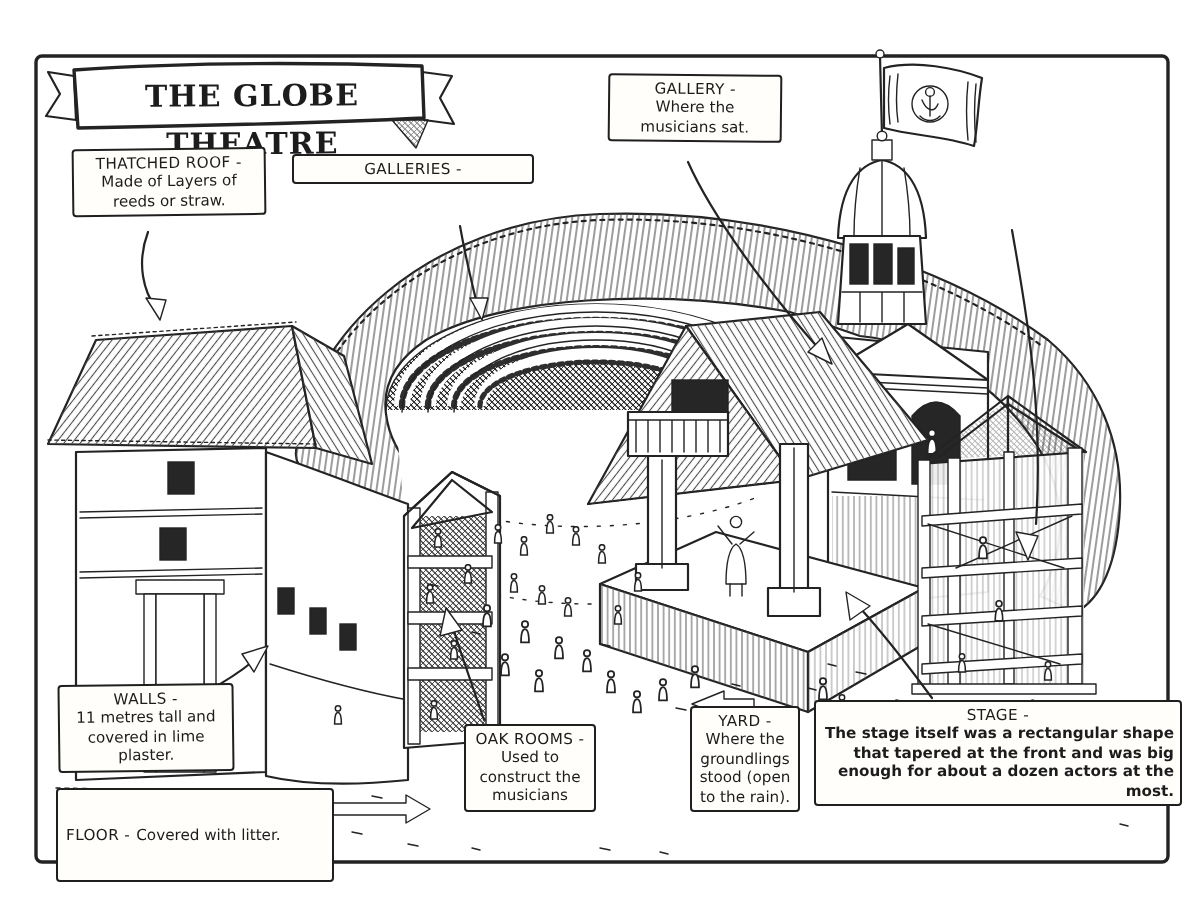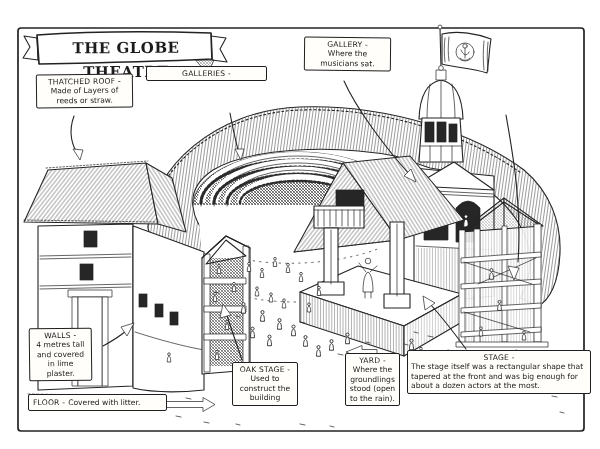--- a/index.html
+++ b/index.html
@@ -7,24 +7,24 @@
         font-family:"DejaVu Sans",sans-serif;color:#1c1c1c;}
   .page svg{position:absolute;left:0;top:0;}
   .s{stroke:#232323;fill:none;stroke-width:1.1;stroke-linecap:round;stroke-linejoin:round;}
   .sf{stroke:#232323;fill:#ffffff;stroke-width:1.1;stroke-linejoin:round;}
   .sd{stroke:#232323;fill:#262626;stroke-width:.7;}
   .thin{stroke-width:.7;}
   .bold{stroke-width:1.7;}
   .callout{position:absolute;background:#fffefb;border:1.7px solid #1f1f1f;border-radius:2px;
            padding:2px 3px;font-size:7.6px;line-height:1.24;text-align:center;box-sizing:border-box;}
   .callout .lbl{display:block;letter-spacing:.2px;}
-  .callout.inline{text-align:left;white-space:nowrap;padding:3px 4px;}
+  .callout.inline{text-align:left;white-space:nowrap;padding:18px 4px;}
   .callout.inline .lbl,.callout.inline .txt{display:inline;}
   .callout.inline .lbl{margin-right:3px;}
-  .callout.left-text .txt{display:block;text-align:left;}
+  .callout.left-text .txt{display:block;text-align:right;font-weight:bold;}
   .title{position:absolute;left:41px;top:36px;width:170px;height:24px;line-height:24px;
          font-family:"DejaVu Serif",serif;font-weight:bold;font-size:15px;letter-spacing:.5px;
          text-align:center;transform:rotate(-.4deg);}
   .r1{transform:rotate(-.7deg);} .r2{transform:rotate(.6deg);}
 </style>
 </head>
 <body>
 
 <div class="page">
 
@@ -297,42 +297,42 @@
   </g>
 </svg>
 
 <div class="title">THE GLOBE THEATRE</div>
 
 <div class="callout r1" style="left:36px;top:74px;width:97px">
   <span class="lbl">THATCHED ROOF -</span>
   <span class="txt">Made of Layers of reeds or straw.</span>
 </div>
 
-<div class="callout" style="left:146px;top:66px;width:121px">
+<div class="callout" style="left:146px;top:77px;width:121px">
   <span class="lbl">GALLERIES -</span>
 </div>
 
 <div class="callout r2" style="left:304px;top:37px;width:87px">
   <span class="lbl">GALLERY -</span>
   <span class="txt">Where the musicians sat.</span>
 </div>
 
 
-<div class="callout r1" style="left:29px;top:328px;width:63px">
+<div class="callout r1" style="left:29px;top:342px;width:88px">
   <span class="lbl">WALLS -</span>
-  <span class="txt">4 metres tall and covered in lime plaster.</span>
+  <span class="txt">11 metres tall and covered in lime plaster.</span>
 </div>
 
 <div class="callout inline" style="left:28px;top:394px;width:139px">
   <span class="lbl">FLOOR -</span><span class="txt">Covered with litter.</span>
 </div>
 
 <div class="callout" style="left:232px;top:362px;width:66px">
-  <span class="lbl">OAK STAGE -</span>
-  <span class="txt">Used to construct the building</span>
+  <span class="lbl">OAK ROOMS -</span>
+  <span class="txt">Used to construct the musicians</span>
 </div>
 
 <div class="callout" style="left:345px;top:353px;width:55px">
   <span class="lbl">YARD -</span>
   <span class="txt">Where the groundlings stood (open to the rain).</span>
 </div>
 
 <div class="callout left-text" style="left:407px;top:350px;width:184px">
   <span class="lbl">STAGE -</span>
   <span class="txt">The stage itself was a rectangular shape that tapered at the front and was big enough for about a dozen actors at the most.</span>

